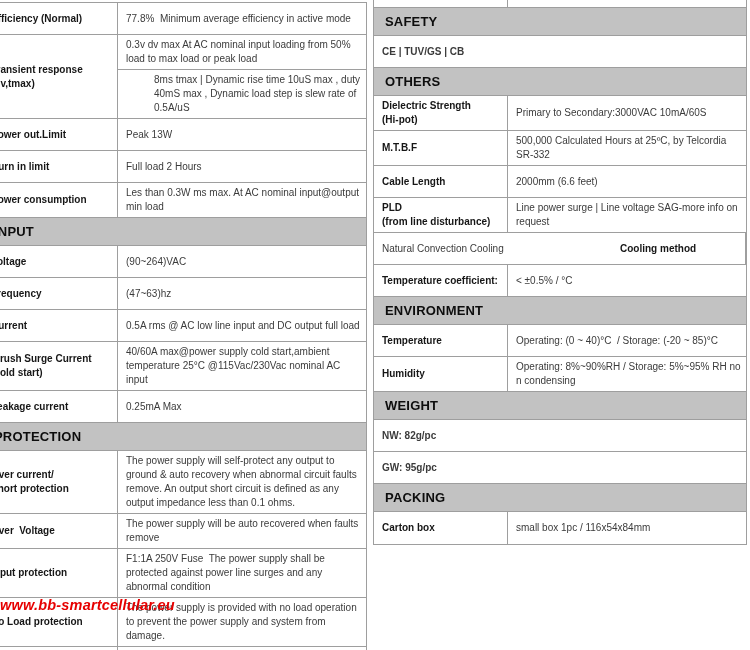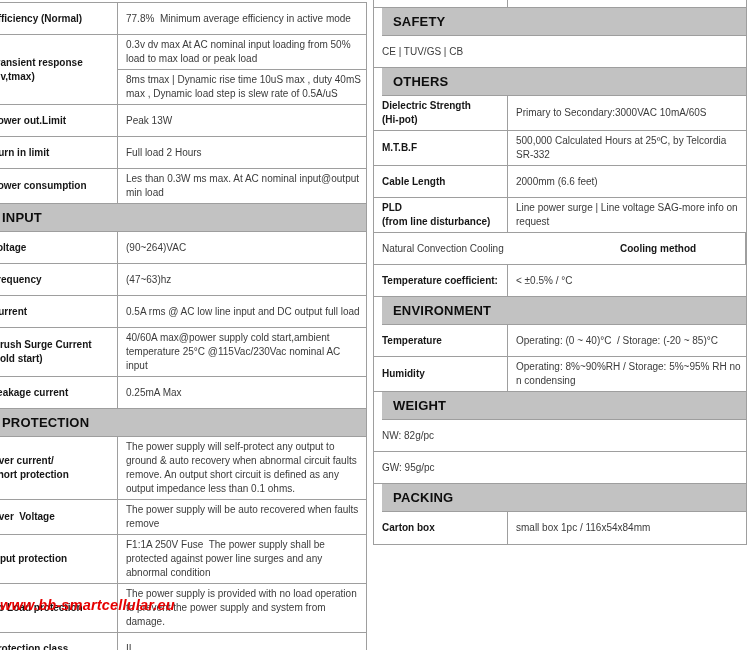--- a/index.html
+++ b/index.html
@@ -20,21 +20,20 @@
   .t-right { left:373px; top:0;    width:374px; border-top:none; }
 
   .sec-header {
     background:var(--hdr-bg);
     min-height:28px;
     display:flex; align-items:center;
     padding:4px 6px 4px 11px;
     border-bottom:1px solid var(--line);
     font-weight:bold; font-size:13px; color:#0d0d0d;
     letter-spacing:0.2px;
-    margin-left:8px;
   }
   .row { display:flex; align-items:stretch; min-height:32px; border-bottom:1px solid var(--line); background:#fff; }
   .row:last-child { border-bottom:none; }
   .t-left .row:last-child { border-bottom:none; }
   .row.partial { min-height:0; height:8px; }
 
   .cell { display:flex; align-items:center; font-size:10px; line-height:14px; }
   .cell.label {
     width:135px; flex:0 0 auto;
     border-right:1px solid var(--line);
@@ -48,26 +47,27 @@
     padding:3px 5px 3px 8px;
     color:#3b3b3b;
     white-space:pre-wrap;
     overflow:hidden;
   }
   .cell.full {
     flex:1 1 auto;
     padding:3px 5px 3px 8px;
     color:#3b3b3b;
     white-space:pre-wrap;
+    font-weight:bold;
   }
   .cell.value.break-all span { word-break:break-all; }
 
   .vstack { flex:1 1 auto; display:flex; flex-direction:column; }
   .vstack .cell.value { flex:1 1 auto; min-height:31px; border-bottom:1px solid var(--line); }
-  .vstack .cell.value:last-child { border-bottom:none; }
+  .vstack .cell.value:last-child { border-bottom:none;margin-left:28px; }
 
   .footer-url {
     position:absolute; top:597px; left:0; width:733px;
     text-align:left;
     font-size:14.5px; font-weight:bold; font-style:italic;
     color:var(--accent-red);
     letter-spacing:0.2px;
   }
 </style>
 </head>

